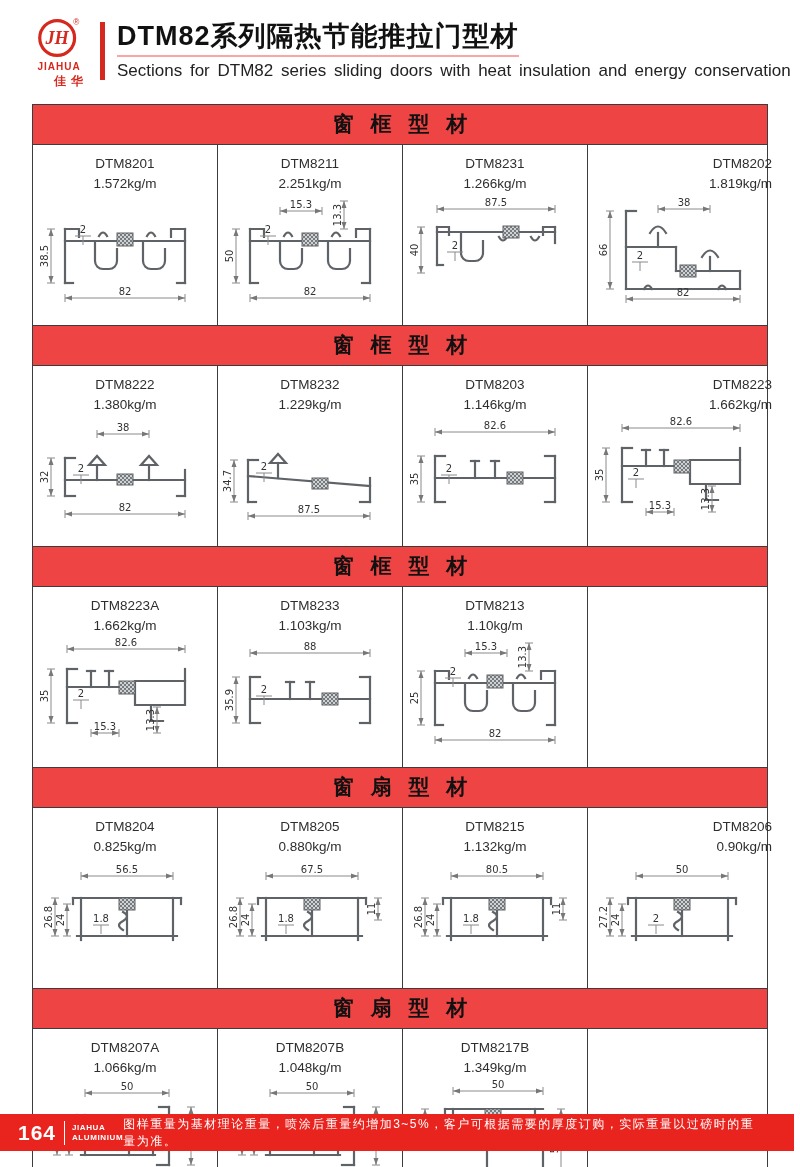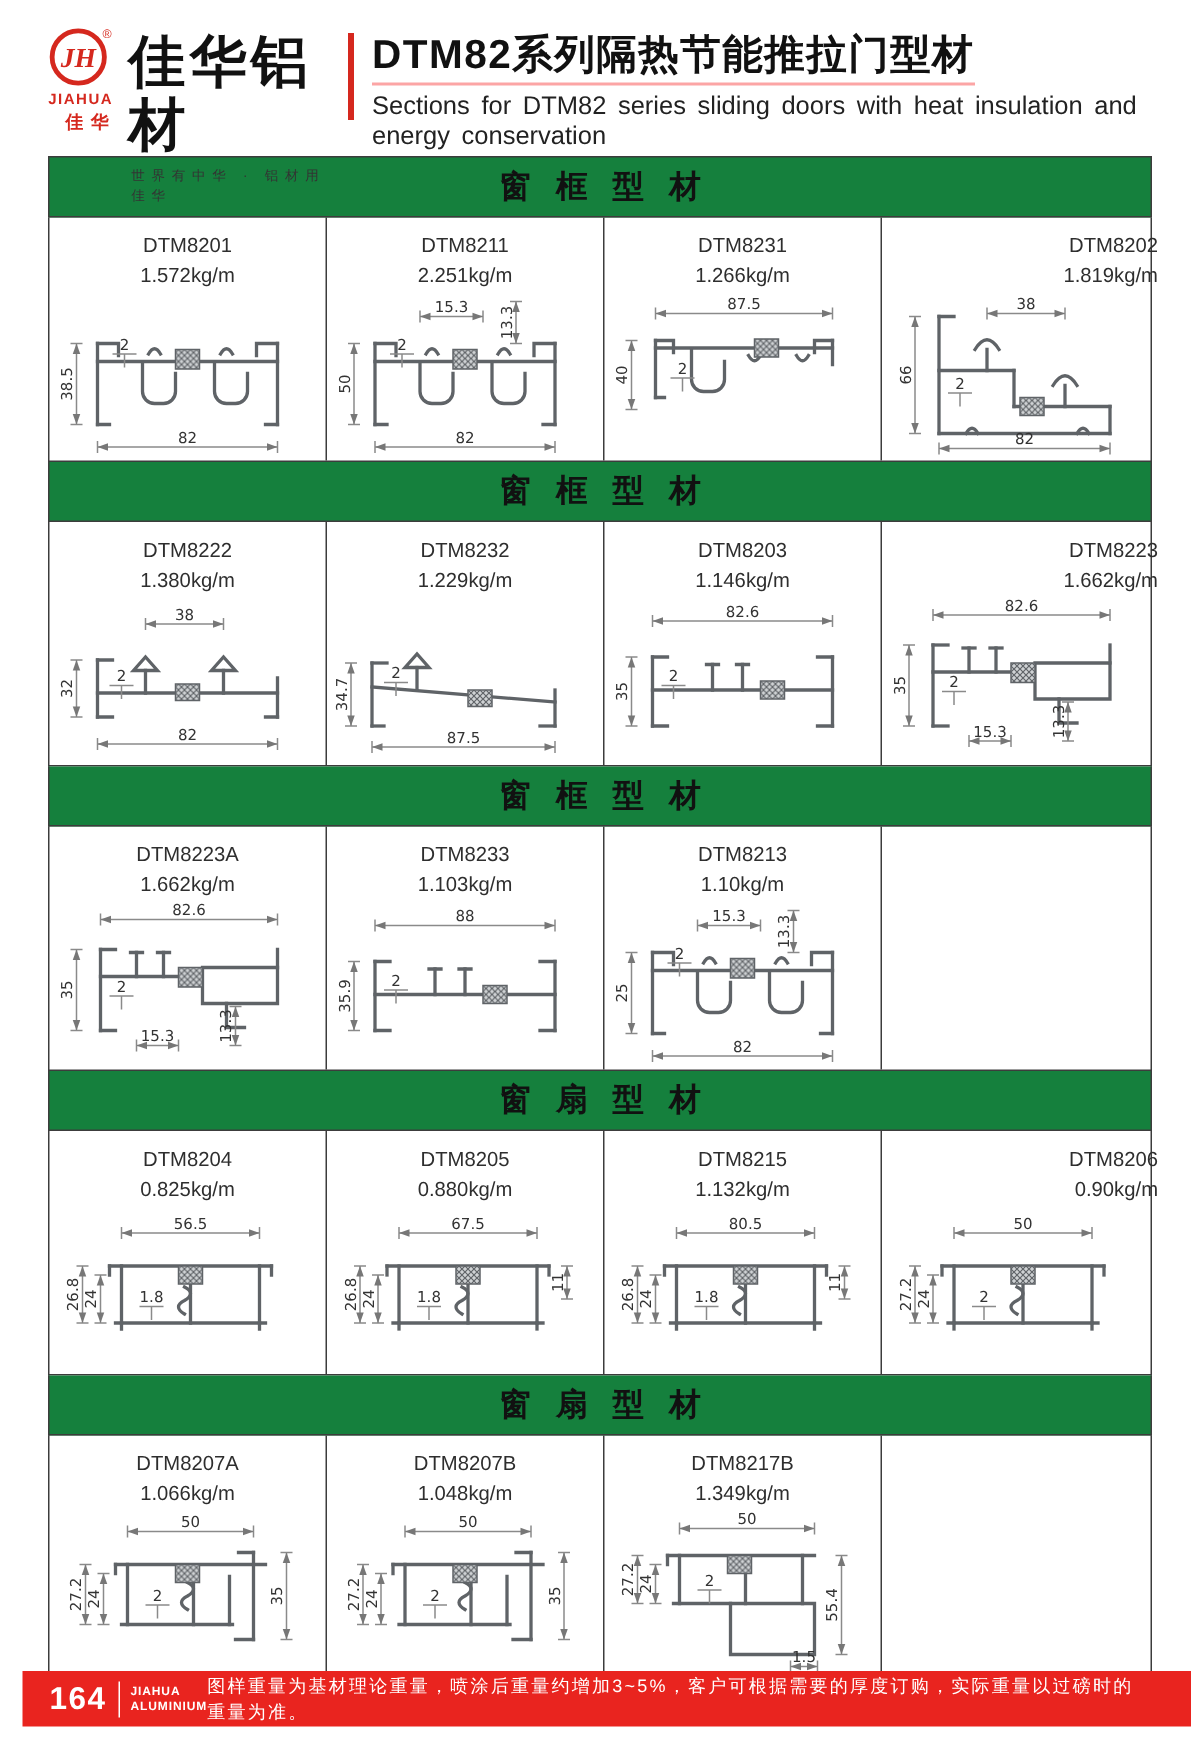--- a/index.html
+++ b/index.html
@@ -16,38 +16,38 @@
   .company { font-size:38px; font-weight:bold; color:#111; letter-spacing:3px; line-height:1.1; }
   .slogan { font-size:9px; color:#333; letter-spacing:4.5px; margin-top:5px; padding-left:2px; }
   .red-divider { width:5px; height:58px; background:#d5281e; margin:6px 12px 0 12px; }
   .title-block { padding-top:4px; }
   .title-cn { font-size:27px; font-weight:bold; color:#111; letter-spacing:1px; line-height:1.2;
               border-bottom:2px solid #fca5a5; padding-bottom:3px; width:fit-content; }
   .title-en { font-size:17px; color:#222; margin-top:4px; word-spacing:3px; }
 
   
   .table { width:736px; margin:4px 0 0 32px; }
-  .band { background:#15803d; border:1.5px solid #3c3c3c; text-align:center; padding:5px 0 6px 0; }
+  .band { background:#ef4444; border:1.5px solid #3c3c3c; text-align:center; padding:5px 0 6px 0; }
   .band span { font-size:21px; font-weight:bold; color:#111; letter-spacing:0.8em; margin-right:-0.8em; }
   .row { display:grid; grid-template-columns:repeat(4,1fr); border:1.5px solid #3c3c3c; border-top:none; }
   .section + .section .band { border-top:none; }
-  .cell { border-right:1px solid #3c3c3c; height:162px; padding-top:9px;
+  .cell { border-right:1px solid #3c3c3c; height:180px; padding-top:9px;
           display:flex; flex-direction:column; align-items:center; }
   .cell:last-child { border-right:none;align-items:flex-end; }
   .row.tall .cell { height:176px; }
   .code, .weight { font-size:13.5px; color:#2e2e2e; line-height:1.5; text-align:center; }
   svg.draw { width:184px; height:112px; margin-top:0; }
   .body { fill:none; stroke:#5f6367; stroke-width:2.2; stroke-linecap:square; }
   .thermal { stroke:#5f6367; stroke-width:1; }
   .dimline { stroke:#8a8a8a; stroke-width:1; }
   .dimarrow { fill:#777; }
   text.dim { font-family:"DejaVu Sans", sans-serif; font-size:10px; fill:#333; }
 
   
-  footer { position:absolute; left:15px; right:6px; bottom:16px; height:37px; background:#e9241f;
+  footer { position:absolute; left:0; right:6px; bottom:16px; height:37px; background:#e9241f;
            display:flex; align-items:center; color:#fff; }
   .pageno { font-size:21px; font-weight:bold; margin-left:18px; letter-spacing:1px; }
   .fsep { width:1px; height:24px; background:#fff; margin:0 7px 0 8px; }
   .fbrand { font-size:8px; line-height:1.25; letter-spacing:0.6px; font-weight:bold; }
   .fbrand span { display:block; }
   .fnote { margin-left:auto; margin-right:31px; font-size:12px; letter-spacing:1.5px; }
 </style>
 </head>
 <body>
 
@@ -64,24 +64,20 @@
 
   <header>
     <div class="logo-block">
       <svg class="emblem" viewBox="0 0 48 48">
         <circle cx="22" cy="24" r="19" fill="none" stroke="#d5281e" stroke-width="3.5"></circle>
         <text x="22" y="31" text-anchor="middle" font-family="Liberation Serif, serif" font-style="italic" font-weight="bold" font-size="20" fill="#d5281e">JH</text>
         <text x="43" y="10" text-anchor="middle" font-size="9" fill="#d5281e">®</text>
       </svg>
       <div class="brand-en">JIAHUA</div>
       <div class="brand-cn">佳华</div>
-    </div>
-    <div class="company-block">
-      <div class="company">佳华铝材</div>
-      <div class="slogan">世界有中华 · 铝材用佳华</div>
     </div>
     <div class="red-divider"></div>
     <div class="title-block">
       <h1 class="title-cn">DTM82系列隔热节能推拉门型材</h1>
       <div class="title-en">Sections for DTM82 series sliding doors with heat insulation and energy conservation</div>
     </div>
   </header>
 
   <main class="table" id="table">
       <div class="section">

